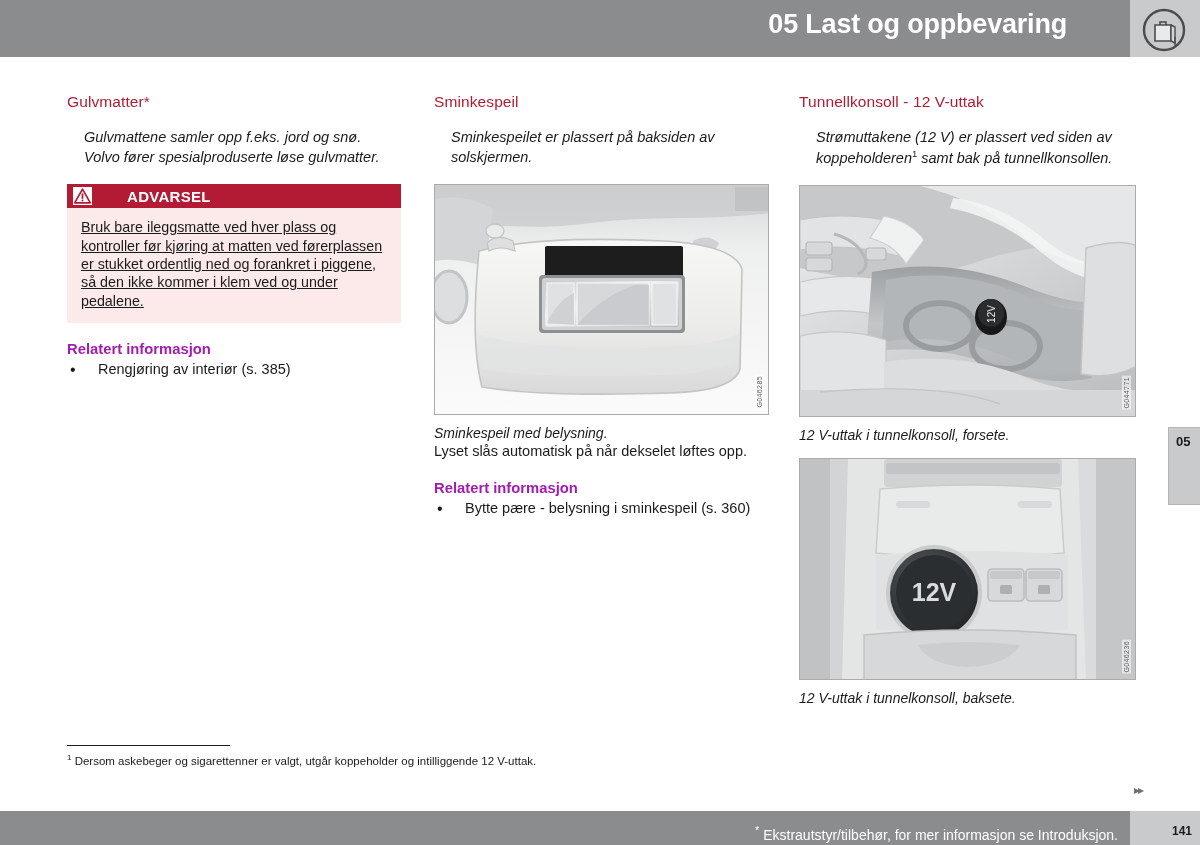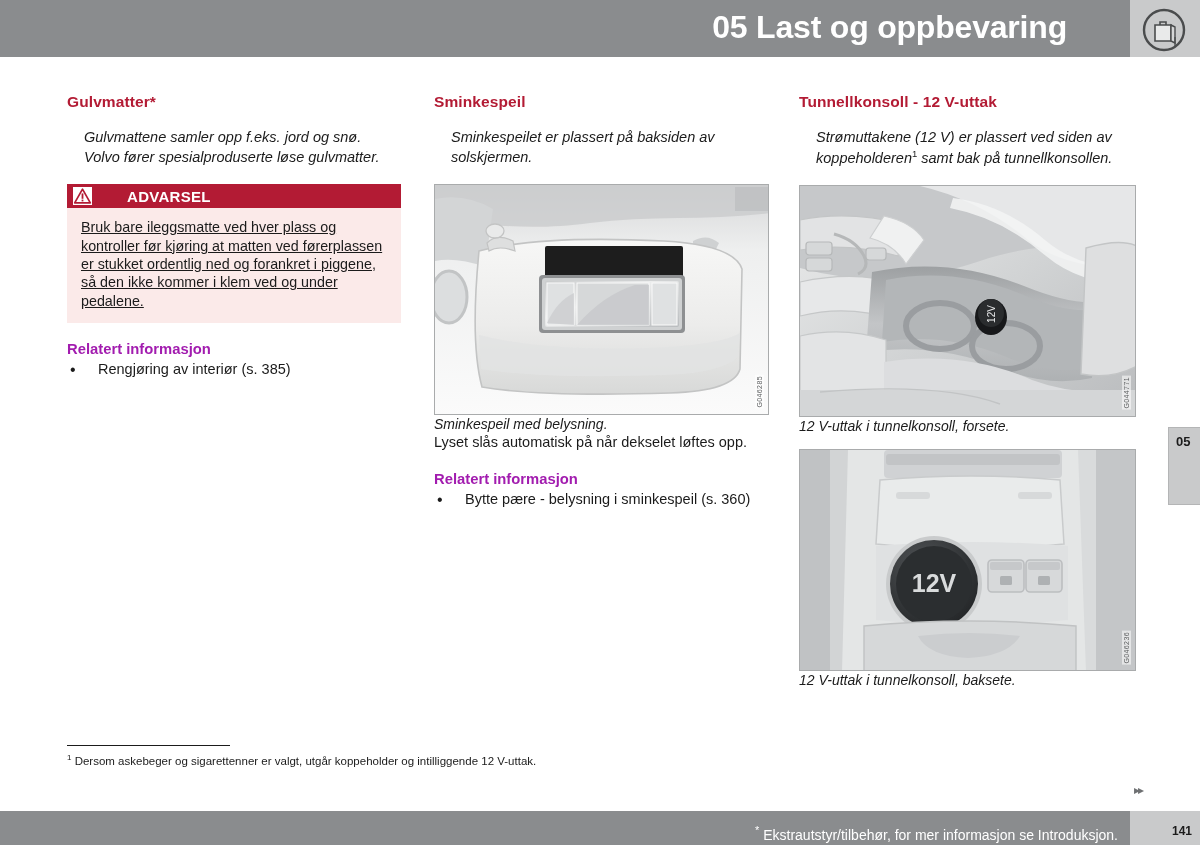--- a/index.html
+++ b/index.html
@@ -19,21 +19,21 @@
     top: 0; left: 0;
     width: 1200px;
     height: 57px;
     background: #8a8c8e;
   }
   .header-title {
     position: absolute;
     right: 133px;
     top: 9px;
     color: #ffffff;
-    font-size: 32px;
+    font-size: 27px;
     font-weight: bold;
     letter-spacing: -0.2px;
     white-space: nowrap;
   }
   .header-icon-box {
     position: absolute;
     right: 0; top: 0;
     width: 70px; height: 57px;
     background: #c9cacb;
   }
@@ -53,21 +53,21 @@
   }
 
   .col { position: absolute; top: 36px; }
   .col-1 { left: 67px; width: 334px; }
   .col-2 { left: 434px; width: 335px; }
   .col-3 { left: 799px; width: 337px; }
 
   h2.section-title {
     margin: 0 0 6px 0;
     font-size: 15.5px;
-    font-weight: bold;
+    font-weight: normal;
     color: #b31b34;
     letter-spacing: 0.1px;
   }
   p.intro {
     margin: 17px;
     font-size: 14.5px;
     font-style: italic;
     line-height: 1.35;
     color: #1b1b1b;
   }
@@ -143,20 +143,21 @@
     right: 4px; bottom: 6px;
     font-size: 7px;
     color: #5d5f60;
     letter-spacing: 0.4px;
     writing-mode: vertical-rl;
     transform: rotate(180deg);
     background: rgba(255,255,255,0.55);
     padding: 1px;
   }
   .fig-caption {
+    margin-top: 9px;
     font-size: 14px;
     font-style: italic;
     color: #1b1b1b;
     line-height: 1.3;
   }
   .after-fig { margin-top: 16px; }
 
   
   .side-tab {
     position: absolute;

